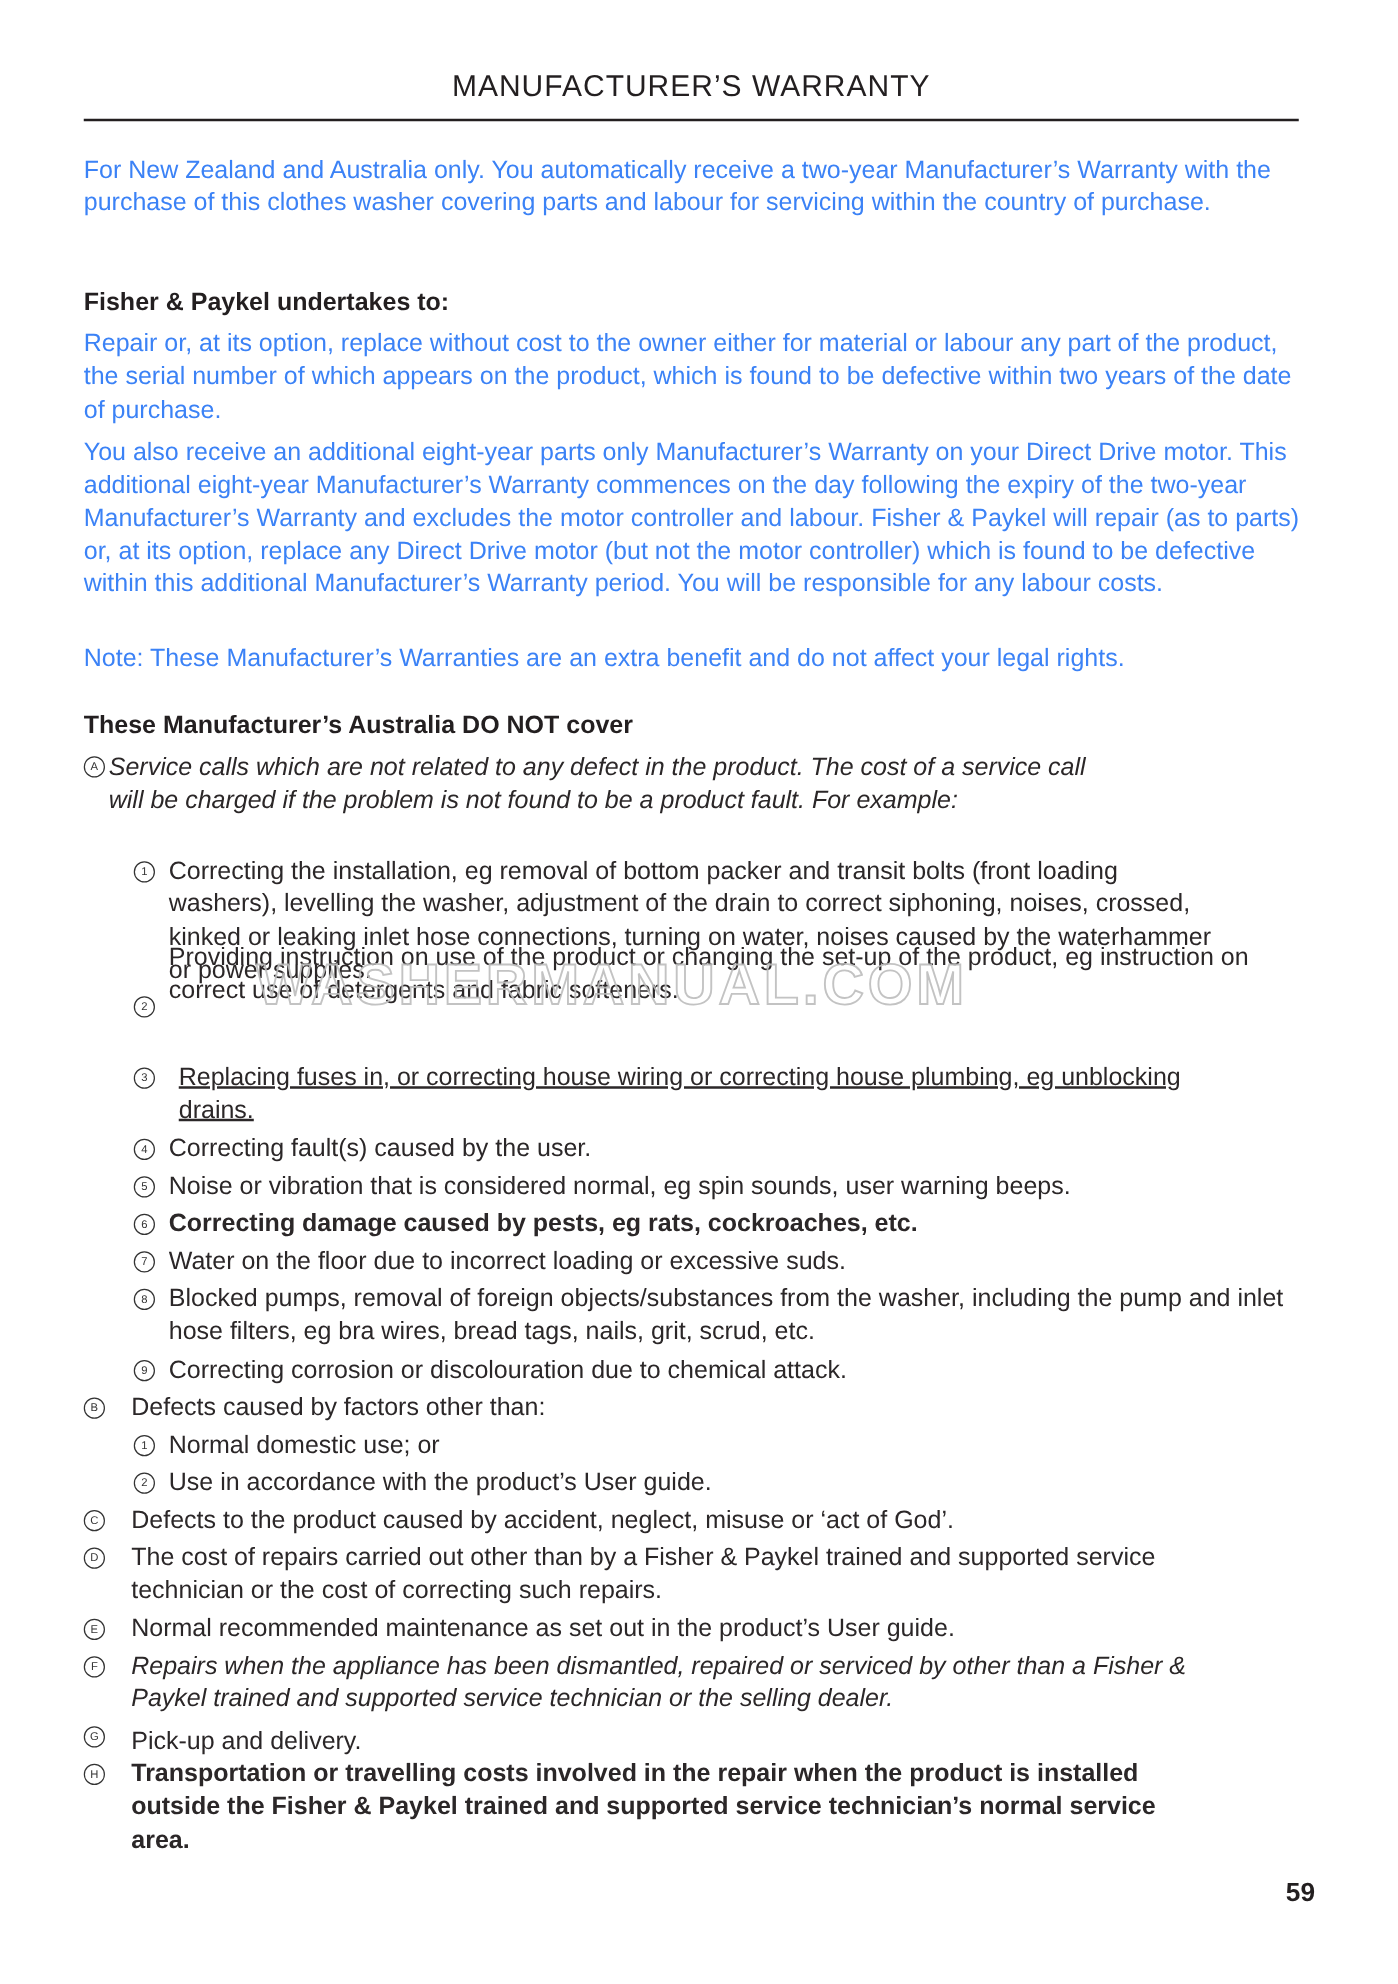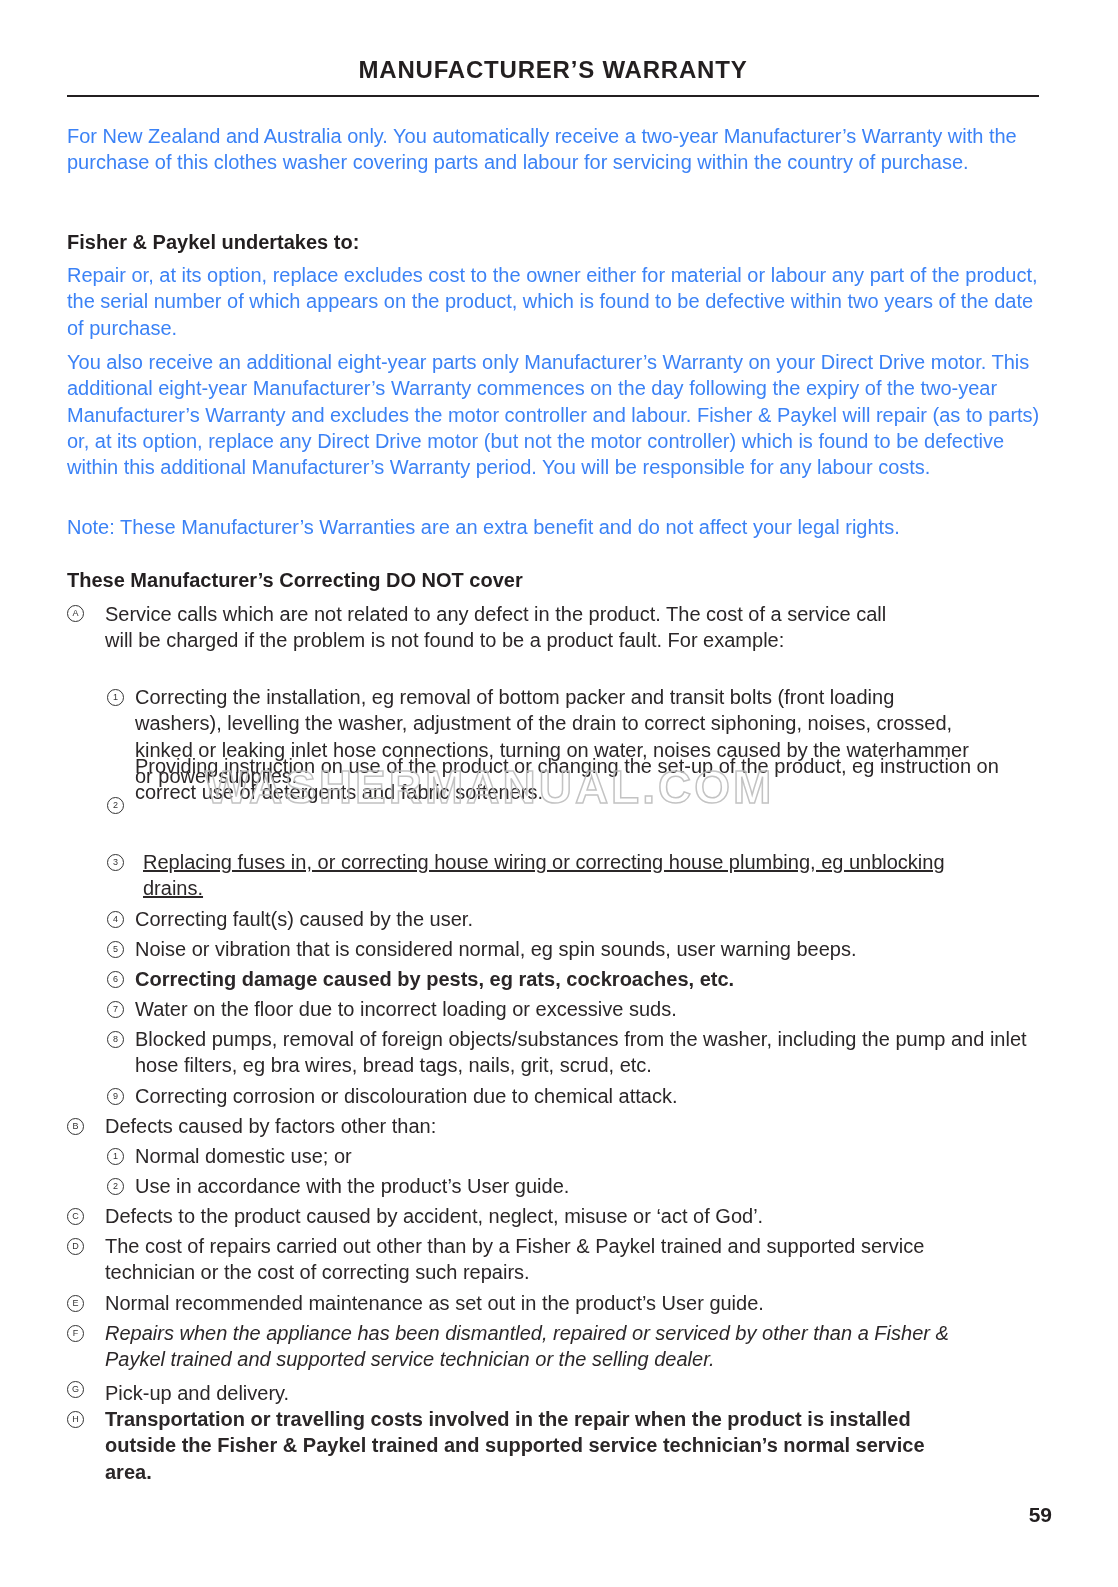--- a/index.html
+++ b/index.html
@@ -1,20 +1,20 @@
 <!DOCTYPE html>
 <html><head>
 <meta charset="utf-8">
 <style>
   html, body { margin: 0; padding: 0; background: #ffffff; }
   body { width: 1118px; height: 1587px; position: relative; overflow: hidden;
          font-family: "Liberation Sans", sans-serif; color: #231f20; }
   .page { position: absolute; left: 67px; top: 0; width: 972px; }
   .title { position: absolute; top: 56px; left: 0; width: 972px; text-align: center;
-           font-weight: bold; font-size: 24px; letter-spacing: 0.8px; color: #231f20; }
+           font-weight: normal; font-size: 24px; letter-spacing: 0.8px; color: #231f20; }
   .rule { position: absolute; top: 95px; left: 0; width: 972px; height: 2px; background: #231f20; }
   .p { position: absolute; left: 0; width: 975px; font-size: 20px; line-height: 26.3px; color: #3b82f6; }
   .h { position: absolute; left: 0; font-size: 20px; font-weight: bold; color: #231f20; }
   .item { position: absolute; font-size: 20px; line-height: 26.3px; color: #2b2728; }
   .badge { position: absolute; width: 15px; height: 15px; border: 1.2px solid #333; border-radius: 50%;
            font-size: 9px; line-height: 15px; text-align: center; color: #333; font-weight: normal; }
   .watermark { position: absolute; left: 205px; top: 760px; font-size: 46px; font-weight: bold;
                letter-spacing: 3px; color: transparent; -webkit-text-stroke: 1.5px #bdbdbd;
                opacity: 0.9; pointer-events: none; }
   .pagenum { position: absolute; right: 66px; top: 1503px; font-size: 21px; font-weight: bold; color: #231f20; }
@@ -22,30 +22,30 @@
 </head>
 <body>
 
 <div class="page">
   <div class="title">MANUFACTURER’S WARRANTY</div>
   <div class="rule"></div>
 
   <div class="p" style="top:123px;">For New Zealand and Australia only. You automatically receive a two-year Manufacturer’s Warranty with the purchase of this clothes washer covering parts and labour for servicing within the country of purchase.</div>
 
   <div class="h" style="top:231px;">Fisher &amp; Paykel undertakes to:</div>
-  <div class="p" style="top:262px;">Repair or, at its option, replace excludes cost to the owner either for material or labour any part of the product, the serial number of which appears on the product, which is found to be defective within two years of the date of purchase.</div>
+  <div class="p" style="top:262px;">Repair or, at its option, replace without cost to the owner either for material or labour any part of the product, the serial number of which appears on the product, which is found to be defective within two years of the date of purchase.</div>
 
   <div class="p" style="top:349px;">You also receive an additional eight-year parts only Manufacturer’s Warranty on your Direct Drive motor. This additional eight-year Manufacturer’s Warranty commences on the day following the expiry of the two-year Manufacturer’s Warranty and excludes the motor controller and labour. Fisher &amp; Paykel will repair (as to parts) or, at its option, replace any Direct Drive motor (but not the motor controller) which is found to be defective within this additional Manufacturer’s Warranty period. You will be responsible for any labour costs.</div>
 
   <div class="p" style="top:514px;">Note: These Manufacturer’s Warranties are an extra benefit and do not affect your legal rights.</div>
 
-  <div class="h" style="top:569px;">These Manufacturer’s Correcting DO NOT cover</div>
+  <div class="h" style="top:569px;">These Manufacturer’s Australia DO NOT cover</div>
 
   <div class="badge" style="left:0; top:605px;">A</div>
-  <div class="item" style="left:38px; top:601px; width:800px;">Service calls which are not related to any defect in the product. The cost of a service call will be charged if the problem is not found to be a product fault. For example:</div>
+  <div class="item" style="left:20px; top:601px; width:800px;font-style:italic;">Service calls which are not related to any defect in the product. The cost of a service call will be charged if the problem is not found to be a product fault. For example:</div>
 
   <div class="badge" style="left:40px; top:689px;">1</div>
   <div class="item" style="left:68px; top:684px; width:850px;">Correcting the installation, eg removal of bottom packer and transit bolts (front loading washers), levelling the washer, adjustment of the drain to correct siphoning, noises, crossed, kinked or leaking inlet hose connections, turning on water, noises caused by the waterhammer or power supplies.</div>
 
   <div class="badge" style="left:40px; top:797px;">2</div>
   <div class="item" style="left:68px; top:753px; width:890px;">Providing instruction on use of the product or changing the set-up of the product, eg instruction on correct use of detergents and fabric softeners.</div>
 
   <div class="badge" style="left:40px; top:854px;">3</div>
   <div class="item" style="left:76px; top:849px; width:820px;text-decoration:underline;">Replacing fuses in, or correcting house wiring or correcting house plumbing, eg unblocking drains.</div>
 

